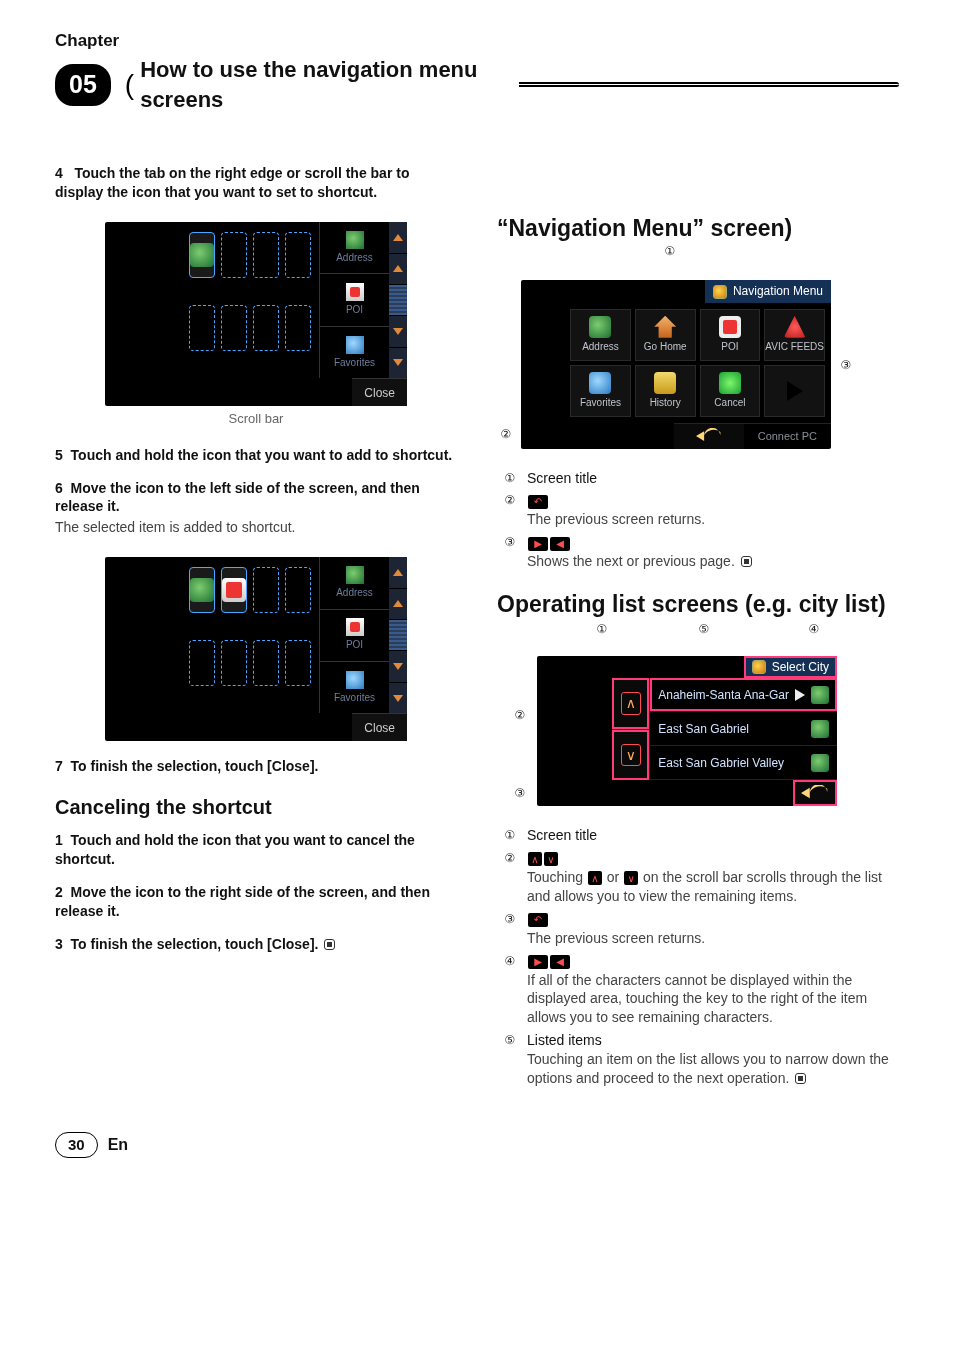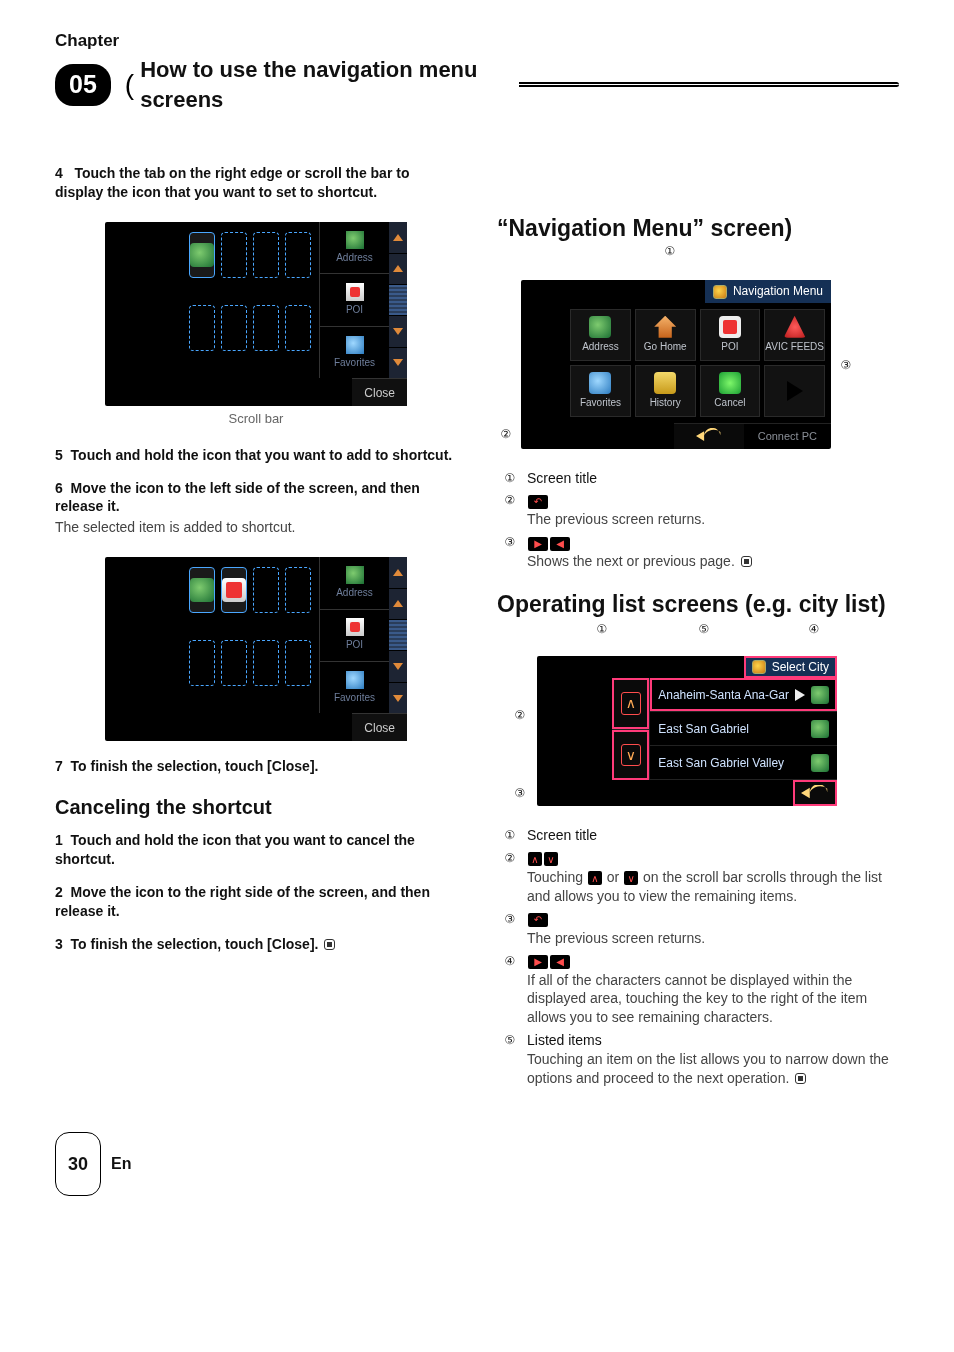--- a/index.html
+++ b/index.html
@@ -260,22 +260,22 @@
   .lrow .txt{flex:1;white-space:nowrap;overflow:hidden;}
   .lrow .more{width:0;height:0;border-left:10px solid #eee;border-top:6px solid transparent;border-bottom:6px solid transparent;}
   .lrow .pin{width:18px;height:18px;background:radial-gradient(circle at 40% 40%,#7ecb6f,#1a6e33);border-radius:3px;}
   .list-back{height:26px;background:#0a0a0a;display:flex;align-items:center;justify-content:flex-start;padding:0 8px;}
 
   
   .page-footer{
     margin-top:40px;display:flex;align-items:center;gap:10px;padding-left:0;
   }
   .page-num-pill{
-    border:1.5px solid #000;border-radius:14px;padding:19px 12px;font-weight:bold;
-    font-size:18px;
+    border:1.5px solid #000;border-radius:14px;padding:2px 12px;font-weight:bold;
+    font-size:15px;
   }
   .lang{font-size:16px;font-weight:bold;}
 
   
   .pink{box-shadow: 0 0 0 2px #ff3b7a inset;}
 </style>
 </head>
 <body>
 
 <div class="page">

